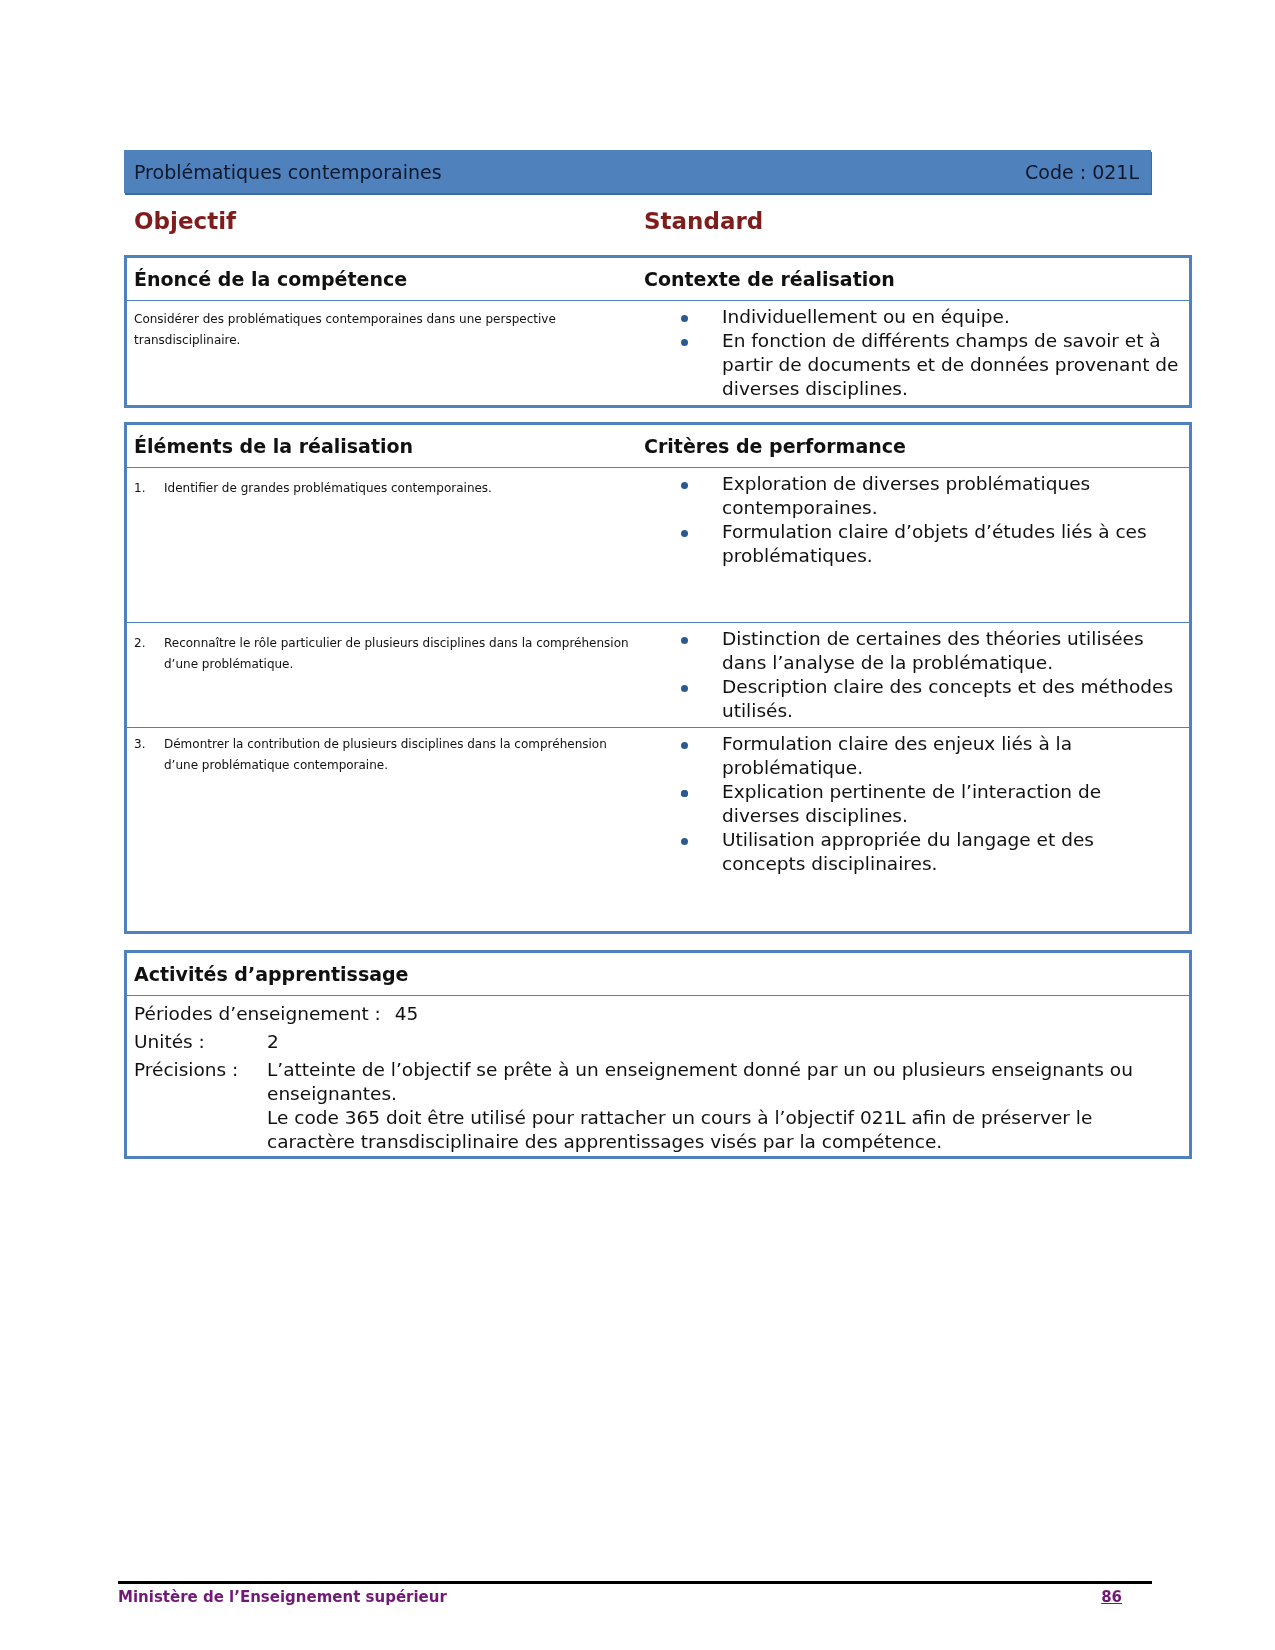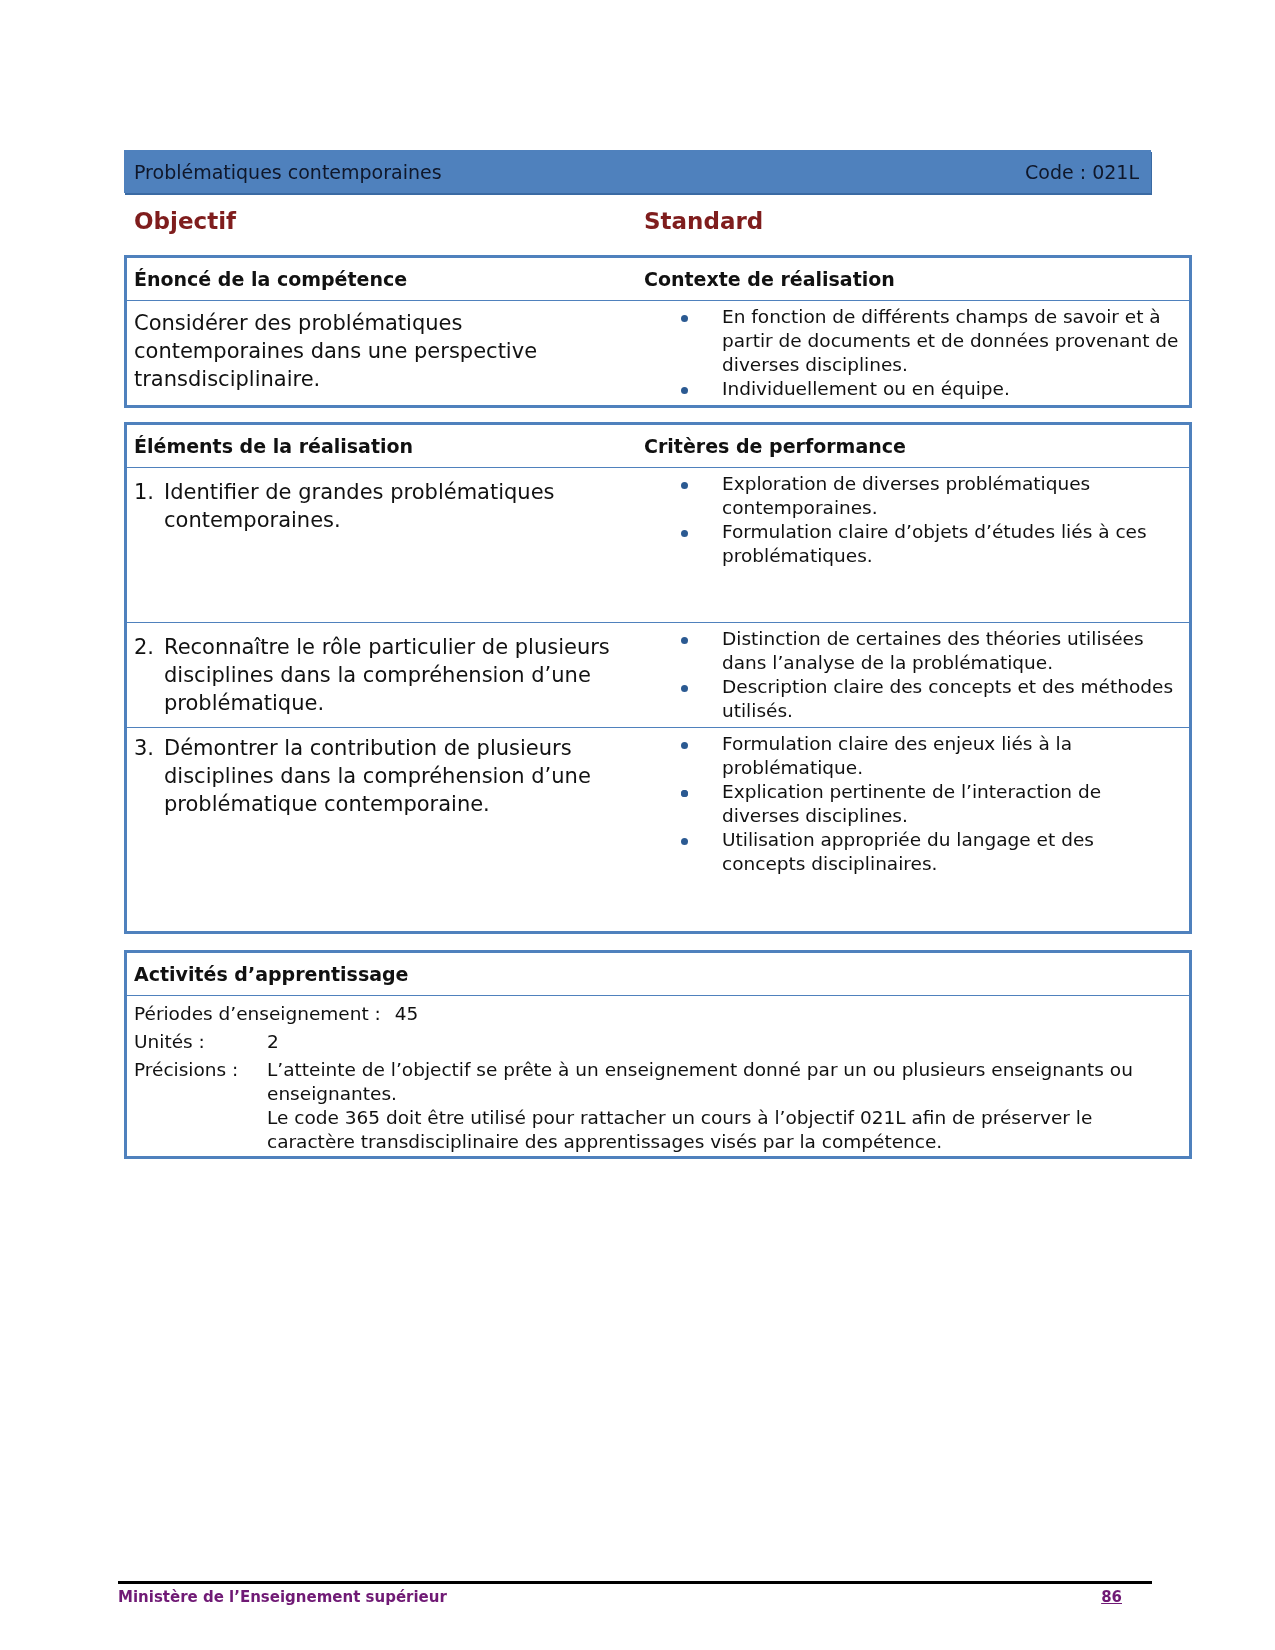--- a/index.html
+++ b/index.html
@@ -25,21 +25,21 @@
     border: 3px solid #4f81bd; background: #fff;
   }
   .box .hdr {
     display: flex; border-bottom: 1px solid #4f81bd; height: 43px; align-items: center;
     font-weight: bold; font-size: 19px;
   }
   .box .hdr .c1 { width: 510px; padding-left: 7px; }
   .box .hdr .c2 { flex: 1; padding-left: 7px; }
   .row { display: flex; border-bottom: 1px solid #4f81bd; }
   .row:last-child { border-bottom: none; }
-  .row .c1 { width: 510px; padding: 6px 7px; font-size: 21px; line-height: 28px; }
+  .row .c1 { width: 510px; padding: 6px 7px; font-size: 12px; line-height: 21px; }
   .row .c2 { flex: 1; padding: 4px 6px 2px 7px; font-size: 18.5px; line-height: 24px; }
 
   .num-item { display: flex; }
   .num-item .n { width: 30px; flex: none; }
 
   ul.bullets { list-style: none; }
   ul.bullets li { display: flex; }
   ul.bullets li .dot {
     width: 78px; flex: none; position: relative;
   }
@@ -84,25 +84,25 @@
   <div class="hdr">
     <div class="c1">Énoncé de la compétence</div>
     <div class="c2">Contexte de réalisation</div>
   </div>
   <div class="row">
     <div class="c1" style="padding-top:8px;">Considérer des problématiques contemporaines dans une perspective transdisciplinaire.</div>
     <div class="c2">
       <ul class="bullets">
         <li>
             <span class="dot"></span>
+            <span class="txt">Individuellement ou en équipe.</span>
+          </li>
+        <li>
+            <span class="dot"></span>
             <span class="txt">En fonction de différents champs de savoir et à partir de documents et de données provenant de diverses disciplines.</span>
-          </li>
-        <li>
-            <span class="dot"></span>
-            <span class="txt">Individuellement ou en équipe.</span>
           </li>
       </ul>
     </div>
   </div>
 </div>
 
 <div class="box" style="top:422px; height:512px;">
   <div class="hdr">
     <div class="c1">Éléments de la réalisation</div>
     <div class="c2">Critères de performance</div>

